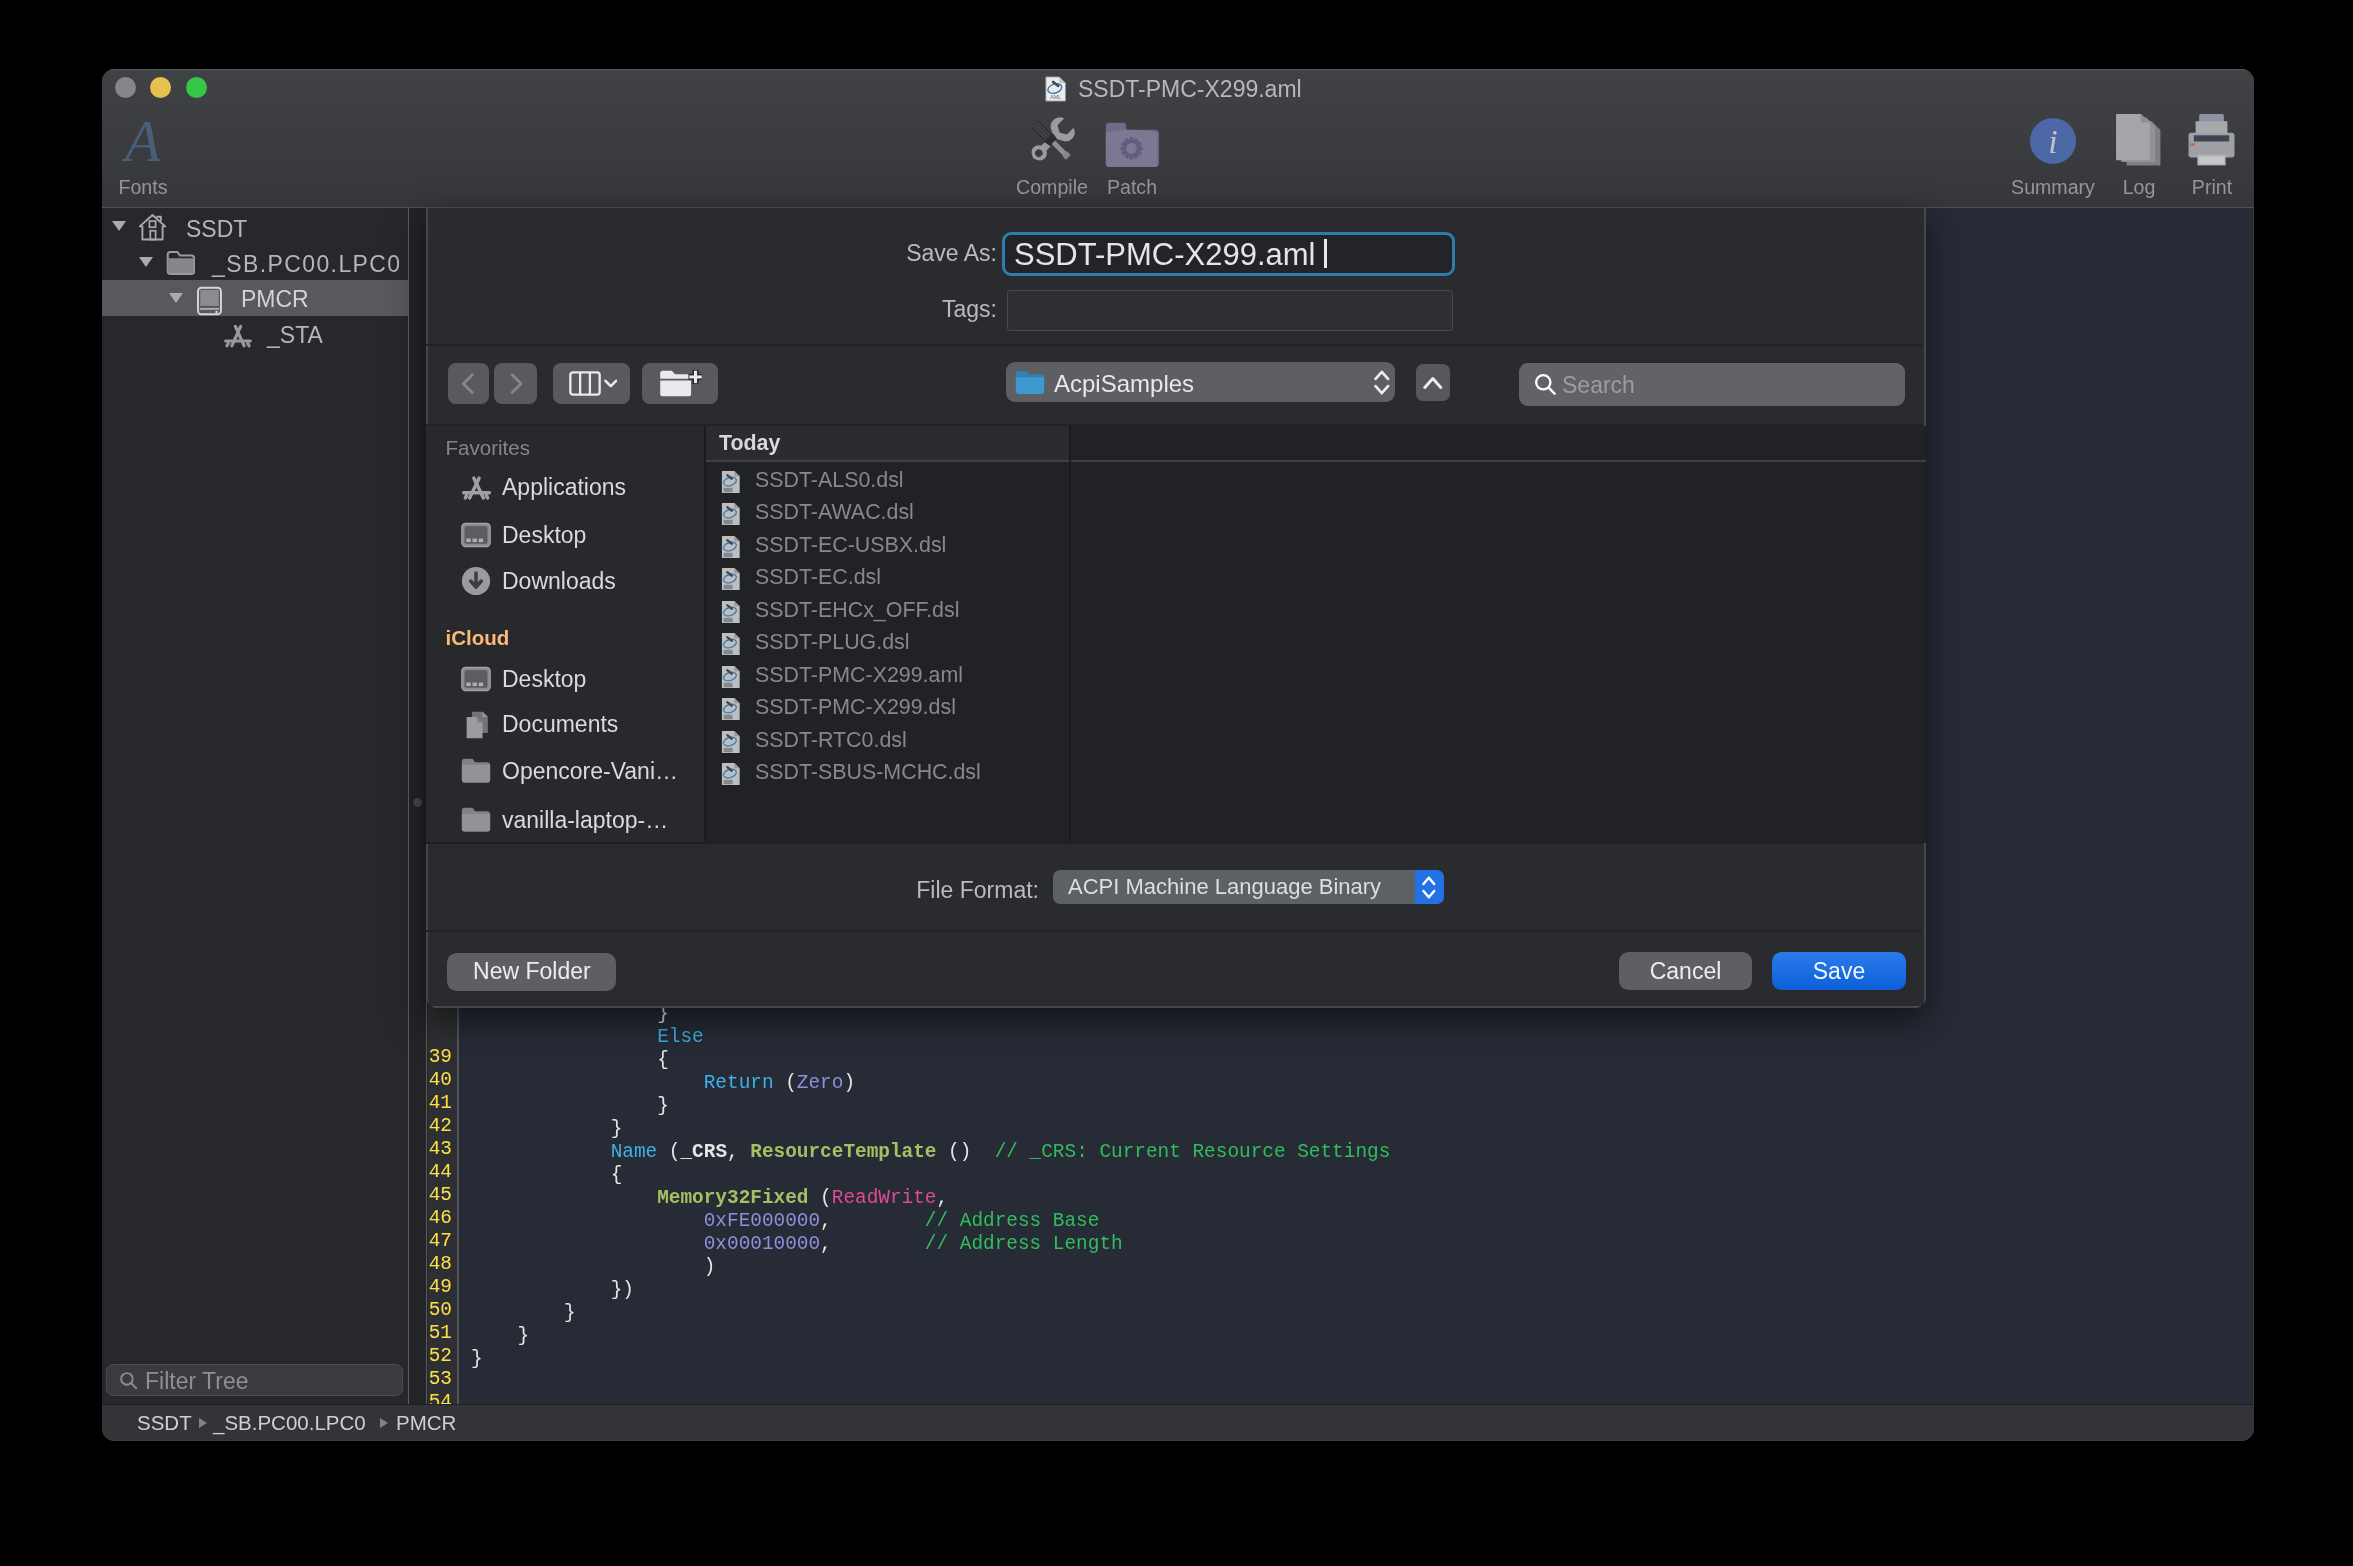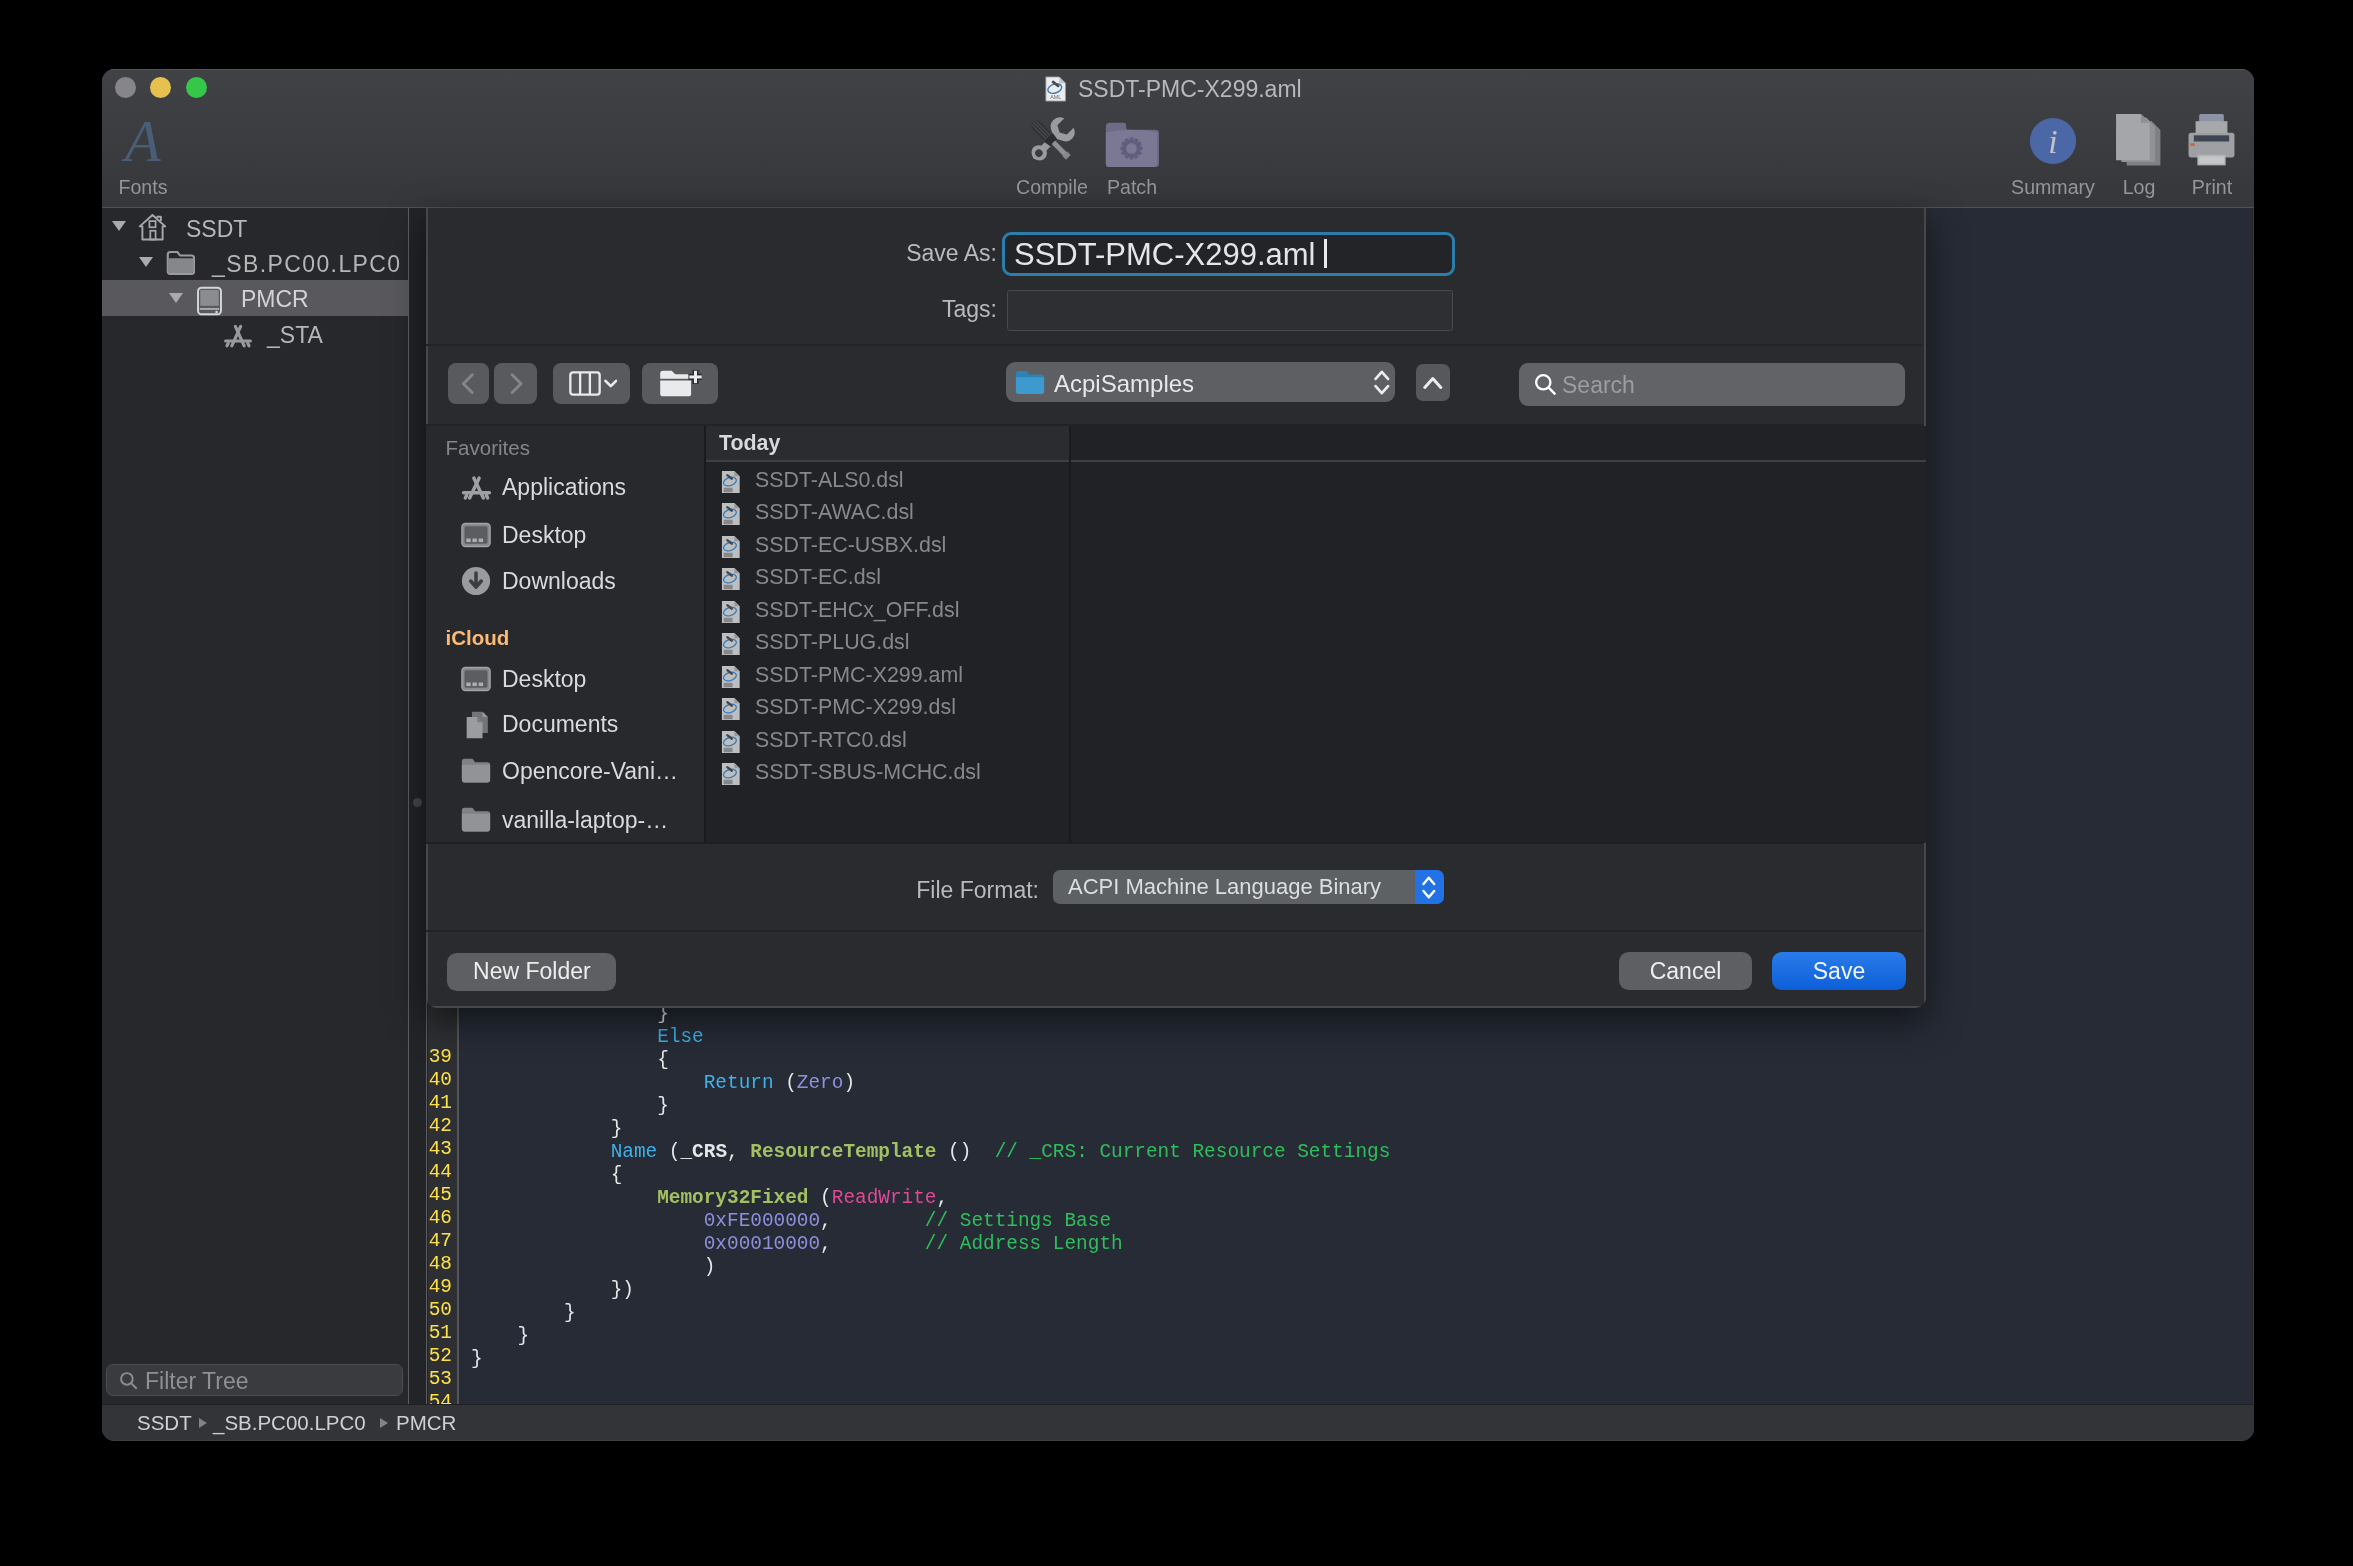--- a/index.html
+++ b/index.html
@@ -176,21 +176,21 @@
     <div id="gutter">39<br>40<br>41<br>42<br>43<br>44<br>45<br>46<br>47<br>48<br>49<br>50<br>51<br>52<br>53<br>54<br>55</div>
     <div id="code">                }
                 <span class="kw">Else</span>
                 {
                     <span class="kw">Return</span> (<span class="num">Zero</span>)
                 }
             }
             <span class="kw">Name</span> (<b>_CRS</b>, <span class="fn">ResourceTemplate</span> ()  <span class="cm">// _CRS: Current Resource Settings</span>
             {
                 <span class="fn">Memory32Fixed</span> (<span class="mg">ReadWrite</span>,
-                    <span class="num">0xFE000000</span>,        <span class="cm">// Settings Base</span>
+                    <span class="num">0xFE000000</span>,        <span class="cm">// Address Base</span>
                     <span class="num">0x00010000</span>,        <span class="cm">// Address Length</span>
                     )
             })
         }
     }
 }
 </div>
   </div>
 
   <div id="status">

